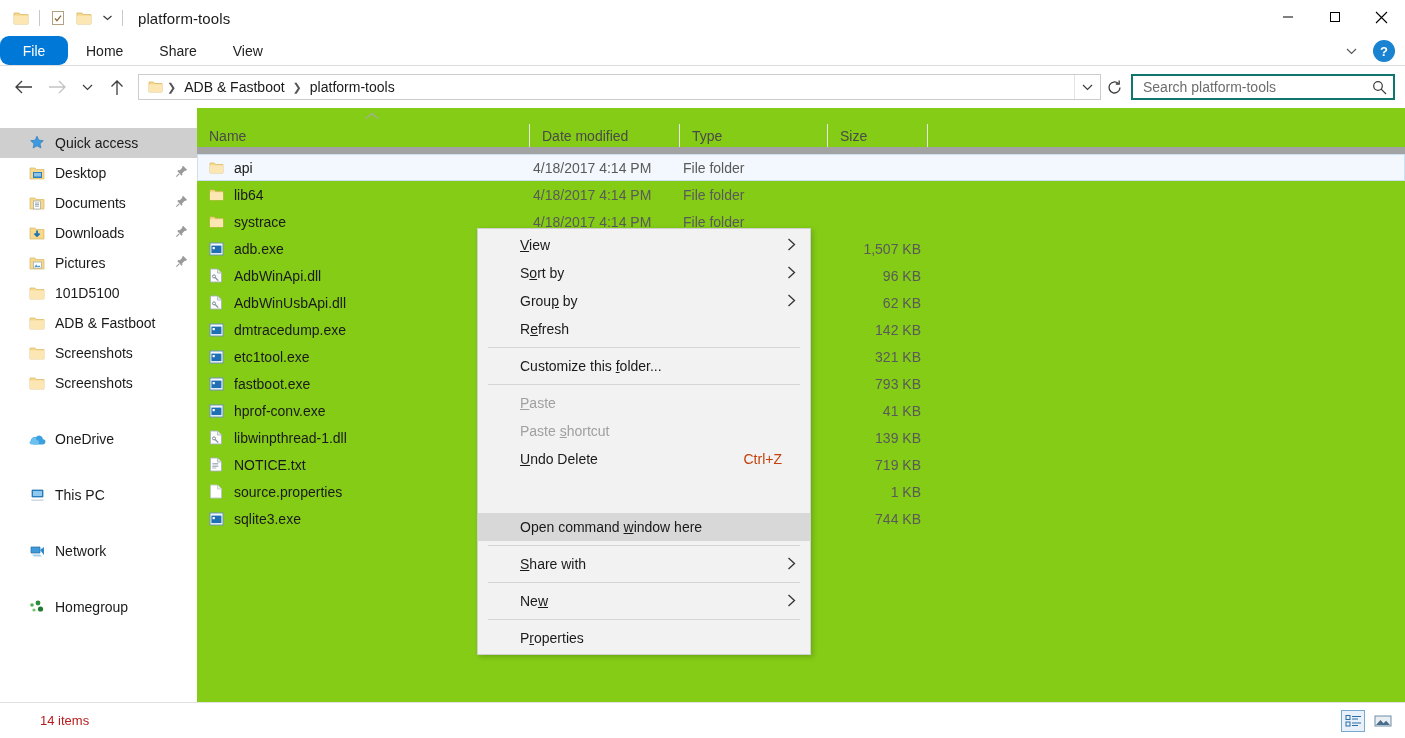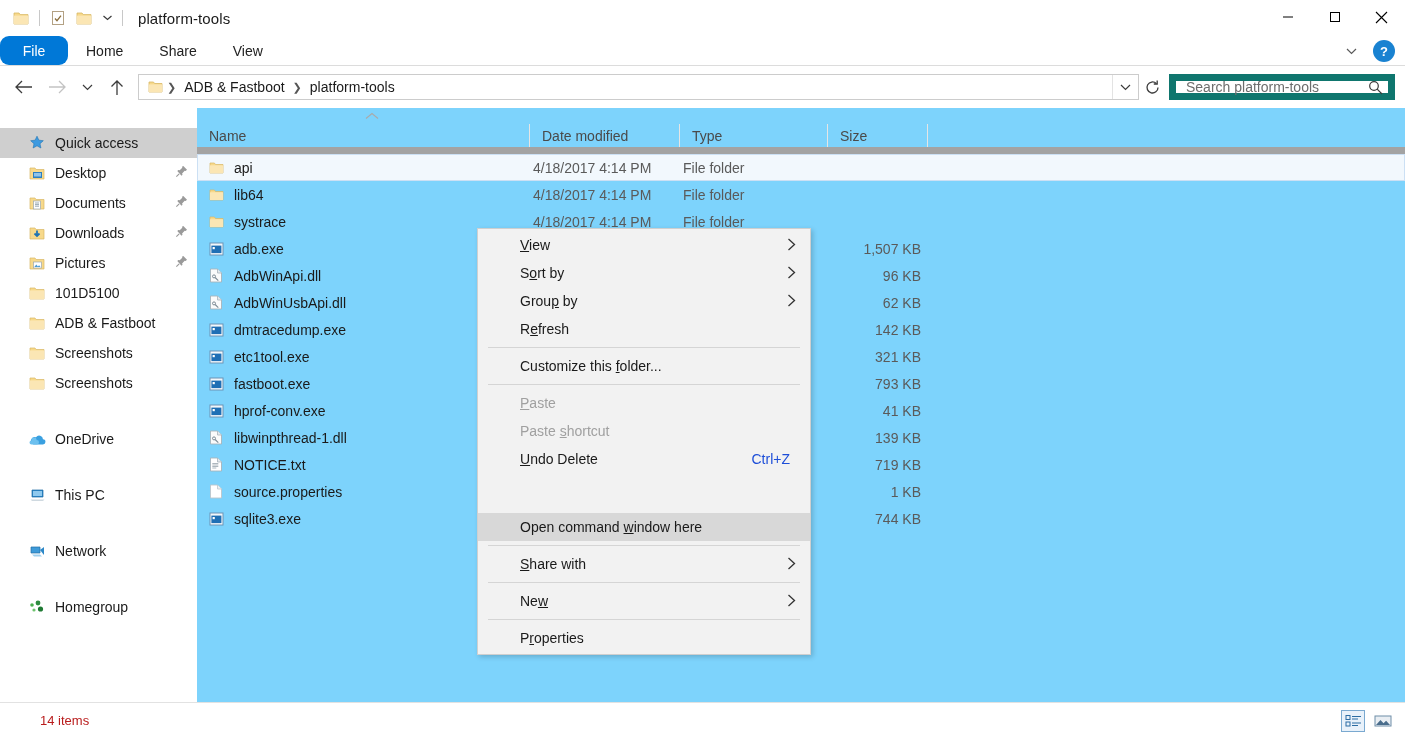--- a/index.html
+++ b/index.html
@@ -59,31 +59,31 @@
     flex: 1; height: 26px; border: 1px solid #cccccc; background:#fff;
     display:flex; align-items:center; margin-left: 4px; margin-right: 6px; position:relative;
   }
   .crumbs { display:flex; align-items:center; height:100%; padding-left: 6px; gap:0; flex:1; }
   .crumb { font-size: 14px; color: #1a1a1a; padding: 0 4px; }
   .crumb-sep { color:#555; font-size: 11px; padding: 0 4px; }
   .addr-right { display:flex; align-items:center; height:100%; }
   .addr-caret { width: 26px; height:100%; display:flex; align-items:center; justify-content:center; color:#444; font-size:10px;
     border-left:1px solid #e3e3e3;}
   .searchbox {
-    width: 226px; height: 26px; border: 7px solid #0f766e; background:#fff;
+    width: 264px; height: 26px; border: 2px solid #0f766e; background:#fff;
     display:flex; align-items:center; padding: 0 6px 0 10px;
   }
   .searchbox input {
     flex:1; border:none; outline:none; font-size: 14px; color:#1a1a1a;
     font-family: "Liberation Sans", sans-serif; background:transparent;
   }
   .searchbox input::placeholder { color: #6d6d6d; }
 
   
-  .content { display:flex; height: 596px; background:#7dd3fc; }
+  .content { display:flex; height: 596px; background:#84cc16; }
 
   
   .sidebar { width: 197px; height:100%; background:#fff; padding-top: 20px; position:relative; }
   .nav-item {
     height: 30px; display:flex; align-items:center; padding-left: 28px; gap: 9px;
     font-size: 14px; color: #1a1a1a; position:relative;
   }
   .nav-item.quick { background:#cfcfcf; padding-left: 28px; }
   .nav-item.group { padding-left: 28px; margin-top: 26px; }
   .nav-item .ico { width: 18px; height:18px; display:flex; align-items:center; justify-content:center; flex-shrink:0; }
@@ -123,21 +123,21 @@
     box-shadow: 2px 2px 5px rgba(0,0,0,.18);
     padding: 2px 0; z-index: 50;
   }
   .mi {
     height: 28px; display:flex; align-items:center; padding: 0 14px 0 42px;
     font-size: 14px; color: #1a1a1a; position:relative;
   }
   .mi.disabled { color: #a0a0a0; }
   .mi.hover { background:#d8d8d8;margin-top:40px; }
   .mi .arrow { position:absolute; right: 14px; color:#333; font-size: 15px; line-height:1; }
-  .mi .accel { position:absolute; right: 20px; color:#1d4ed8; font-size: 14px; }
+  .mi .accel { position:absolute; right: 28px; color:#c2410c; font-size: 14px; }
   .msep { height: 1px; background:#d5d5d5; margin: 4px 10px; }
   u { text-decoration: underline; text-underline-offset: 1px;}
 
   
   .statusbar {
     position:absolute; bottom:0; left:0; width: 1405px; height: 36px;
     border-top: 1px solid #e2e2e2; background:#fff;
     display:flex; align-items:center; padding: 0 10px 0 18px;
   }
   .status-text { font-size: 13px; color: #b91c1c; margin-left: 22px; }

